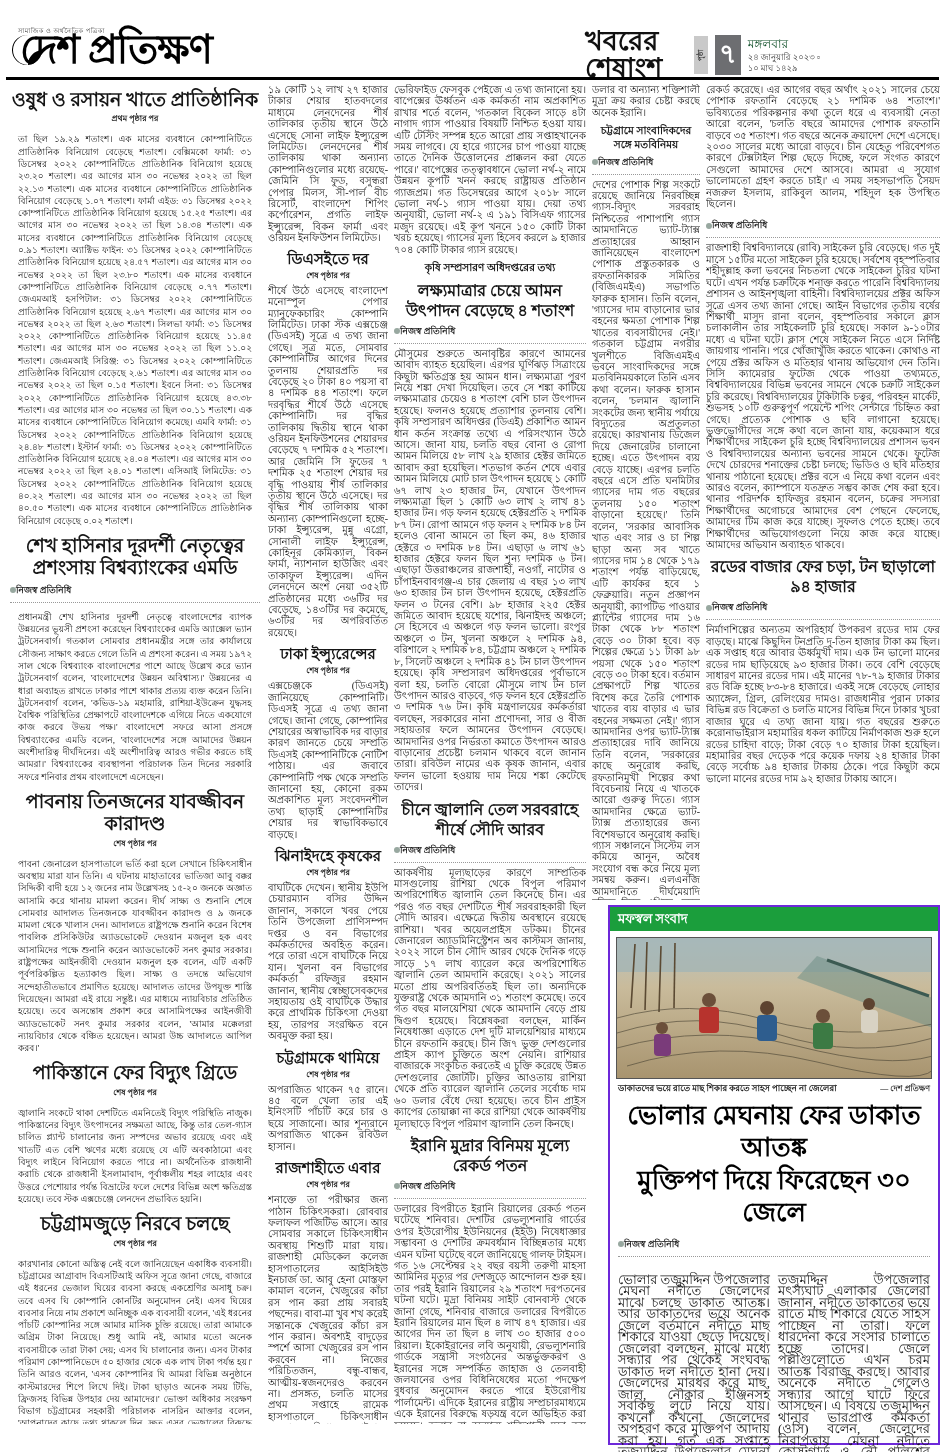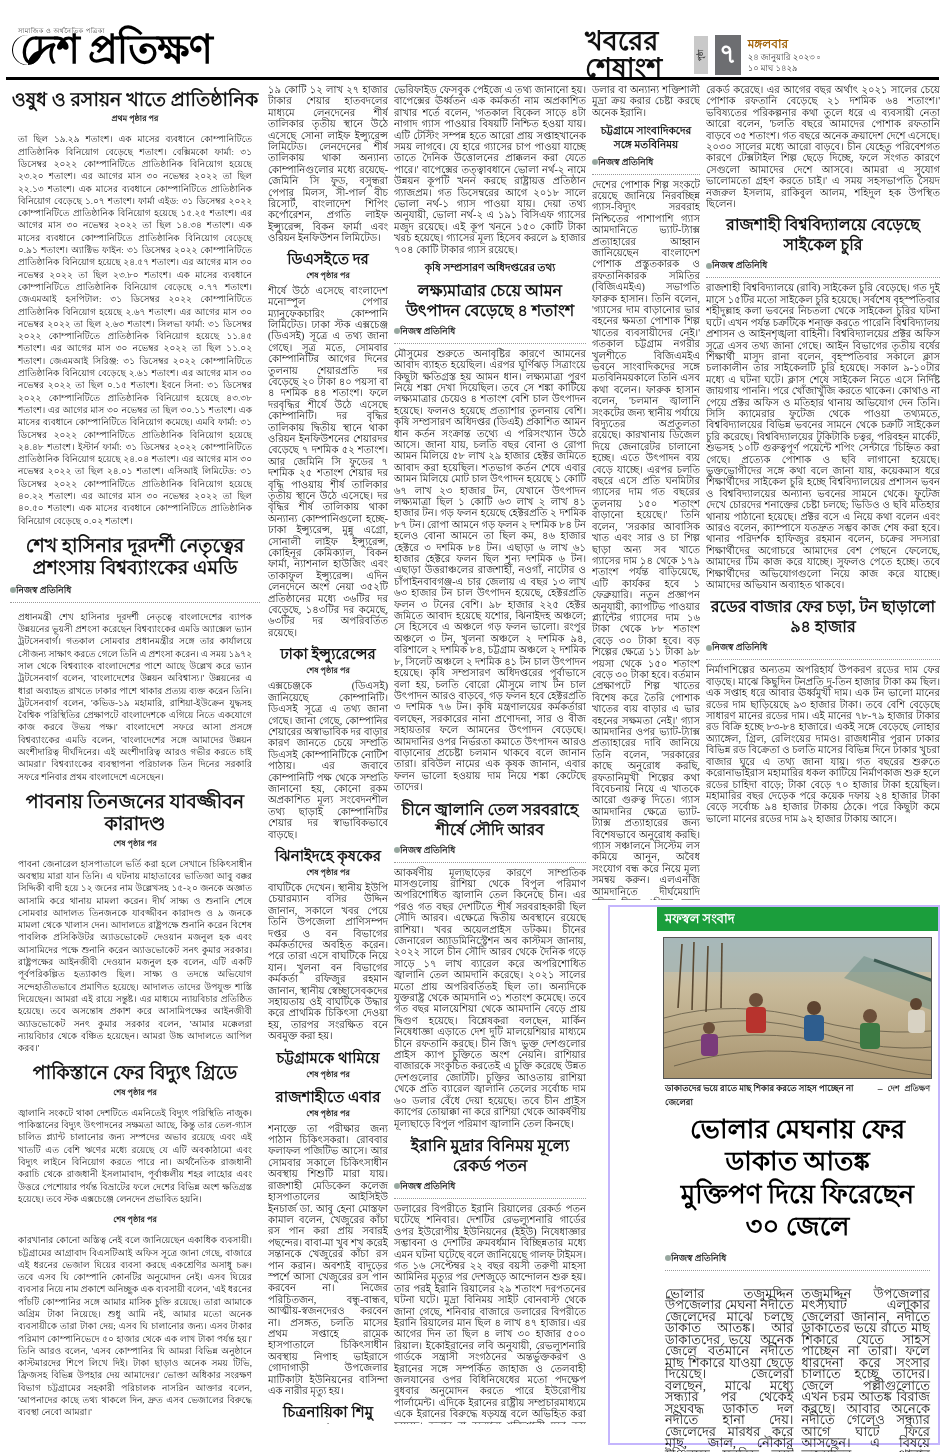--- a/index.html
+++ b/index.html
@@ -15,21 +15,21 @@
   .logo-wrap{position:absolute;left:12px;top:30px;display:flex;align-items:center;}
   .logo-crescent{width:34px;height:40px;margin-right:-26px;}
   .logo-title{font-size:40px;font-weight:900;color:#000;line-height:1;letter-spacing:-1px;}
   .head-right{position:absolute;left:585px;top:28px;display:flex;align-items:center;gap:7px;}
   .section-title{font-size:27px;font-weight:bold;color:#111;line-height:1;}
   .page-word-box{background:#c9c9c9;color:#333;font-size:7px;font-weight:bold;
     writing-mode:vertical-rl;transform:rotate(180deg);padding:3px 1px;height:32px;text-align:center;}
   .page-num-box{width:40px;height:40px;background:#6d6e71;color:#fff;font-size:27px;font-weight:bold;
     display:flex;align-items:center;justify-content:center;}
   .date-block{display:flex;flex-direction:column;justify-content:center;line-height:1.25;}
-  .weekday{font-size:12px;font-weight:bold;color:#a16207;}
+  .weekday{font-size:12px;font-weight:normal;color:#14532d;}
   .dateline{font-size:8.5px;color:#333;}
   
   .region{position:absolute;overflow:hidden;}
   #colA{left:10px;top:84px;width:250px;height:1340px;}
   #colB{left:268px;top:84px;width:120px;height:1340px;}
   #colC{left:394px;top:84px;width:192px;height:1340px;}
   #colD{left:592px;top:84px;width:108px;height:816px;}
   #colE{left:706px;top:84px;width:234px;height:816px;}
   .art{margin:0 0 7px 0;}
   .hlA{font-size:19px;font-weight:bold;text-align:center;line-height:1.18;margin:5px 0 0;}
@@ -38,28 +38,28 @@
   .kick{font-size:10.5px;font-weight:bold;text-align:center;line-height:1.3;margin:4px 0 0;}
   .contd{font-size:8px;font-weight:bold;text-align:center;margin:1px 0 3px;}
   .byl{display:flex;align-items:center;gap:0;font-size:9px;font-weight:bold;color:#222;
     border-bottom:1px dotted #999;padding:3px 0 4px;margin:0 0 4px;}
   .byl .bullet{width:6px;height:6px;border-radius:50%;background:#98a8a0;flex:0 0 auto;}
   .bd{font-size:9px;line-height:12.3px;text-align:justify;margin:8px;}
   .bdB{font-size:10px;line-height:11.4px;text-align:justify;margin:0;}
   .leadin{margin:0 0 6px 0;}
   
   #mof{position:absolute;left:608px;top:905px;width:332px;height:540px;
-    border:2px solid #c4b5fd;background:#fff;box-sizing:border-box;padding-left:47px;}
+    border:2px solid #6d28d9;background:#fff;box-sizing:border-box;}
   .mof-tag{background:#1b9e3c;color:#fff;font-size:13px;font-weight:bold;
     padding:4px 8px;line-height:1.2;}
   .mof-photo{margin:6px 6px 0 6px;border:1px solid #555;height:140px;overflow:hidden;}
   .mof-photo svg{display:block;}
   .mof-capline{display:flex;justify-content:space-between;align-items:baseline;
     margin:3px 8px 0 8px;font-size:8.5px;font-weight:bold;color:#222;}
-  .mof-credit{font-size:8px;font-weight:bold;color:#333;white-space:nowrap;margin-left:6px;font-family:Liberation Mono, monospace;}
+  .mof-credit{font-size:8px;font-weight:bold;color:#333;white-space:nowrap;margin-left:6px;}
   .mof-h{font-size:26px;font-weight:900;text-align:center;line-height:1.25;margin:4px 6px 0;color:#000;}
   .mof-byl{margin:4px 8px 4px 8px;}
   .mof-body{display:flex;gap:8px;margin:0 8px;}
   .mof-body .c{flex:1;font-size:13px;line-height:11.5px;text-align:justify;}
 </style>
 </head>
 <body>
 
 <div class="masthead">
   <div class="tagline">সামাজিক ও অর্থনৈতিক পত্রিকা</div>
@@ -99,20 +99,21 @@
     <h2 class="hlA">পাবনায় তিনজনের যাবজ্জীবন কারাদণ্ড</h2>
     <div class="contd">শেষ পৃষ্ঠার পর</div>
     <p class="bd">পাবনা জেনারেল হাসপাতালে ভর্তি করা হলে সেখানে চিকিৎসাধীন অবস্থায় মারা যান তিনি। এ ঘটনায় মাহাতাবের ভাতিজা আবু বক্কর সিদ্দিকী বাদী হয়ে ১২ জনের নাম উল্লেখসহ ১৫-২০ জনকে অজ্ঞাত আসামি করে থানায় মামলা করেন। দীর্ঘ সাক্ষ্য ও শুনানি শেষে সোমবার আদালত তিনজনকে যাবজ্জীবন কারাদণ্ড ও ৯ জনকে মামলা থেকে খালাস দেন। আদালতে রাষ্ট্রপক্ষে শুনানি করেন বিশেষ পাবলিক প্রসিকিউটর অ্যাডভোকেট দেওয়ান মজনুল হক এবং আসামিদের পক্ষে শুনানি করেন অ্যাডভোকেট সনৎ কুমার সরকার। রাষ্ট্রপক্ষের আইনজীবী দেওয়ান মজনুল হক বলেন, এটি একটি পূর্বপরিকল্পিত হত্যাকাণ্ড ছিল। সাক্ষ্য ও তদন্তে অভিযোগ সন্দেহাতীতভাবে প্রমাণিত হয়েছে। আদালত তাদের উপযুক্ত শাস্তি দিয়েছেন। আমরা এই রায়ে সন্তুষ্ট। এর মাধ্যমে ন্যায়বিচার প্রতিষ্ঠিত হয়েছে। তবে অসন্তোষ প্রকাশ করে আসামিপক্ষের আইনজীবী অ্যাডভোকেট সনৎ কুমার সরকার বলেন, 'আমার মক্কেলরা ন্যায়বিচার থেকে বঞ্চিত হয়েছেন। আমরা উচ্চ আদালতে আপিল করব।'</p>
   </div>
   <div class="art">
     <h2 class="hlA">পাকিস্তানে ফের বিদ্যুৎ গ্রিডে</h2>
     <div class="contd">শেষ পৃষ্ঠার পর</div>
     <p class="bd">জ্বালানি সংকটে থাকা দেশটিতে এমনিতেই বিদ্যুৎ পরিস্থিতি নাজুক। পাকিস্তানের বিদ্যুৎ উৎপাদনের সক্ষমতা আছে, কিন্তু তার তেল-গ্যাস চালিত প্ল্যান্ট চালানোর জন্য সম্পদের অভাব রয়েছে এবং এই খাতটি এত বেশি ঋণের মধ্যে রয়েছে যে এটি অবকাঠামো এবং বিদ্যুৎ লাইনে বিনিয়োগ করতে পারে না। অর্থনৈতিক রাজধানী করাচি থেকে রাজধানী ইসলামাবাদ, পূর্বাঞ্চলীয় শহর লাহোর এবং উত্তরে পেশোয়ার পর্যন্ত বিভ্রাটের ফলে দেশের বিভিন্ন অংশ ক্ষতিগ্রস্ত হয়েছে। তবে স্টক এক্সচেঞ্জে লেনদেন প্রভাবিত হয়নি।</p>
   </div>
   <div class="art">
+    <h2 class="hlA">চট্টগ্রামজুড়ে নিরবে চলছে</h2>
     <div class="contd">শেষ পৃষ্ঠার পর</div>
     <p class="bd">কারখানার কোনো অস্তিত্ব নেই বলে জানিয়েছেন একাধিক ব্যবসায়ী। চট্টগ্রামের আগ্রাবাদ বিএসটিআই অফিস সূত্রে জানা গেছে, বাজারে এই ধরনের ভেজাল ঘিয়ের ব্যবসা করছে একশ্রেণির অসাধু চক্র। তবে এসব ঘি কোম্পানি কোনটির অনুমোদন নেই। এসব ঘিয়ের ব্যবসার নিয়ে নাম প্রকাশে অনিচ্ছুক এক ব্যবসায়ী বলেন, 'এই ধরনের পাঁচটি কোম্পানির সঙ্গে আমার মাসিক চুক্তি রয়েছে। তারা আমাকে অগ্রিম টাকা নিয়েছে। শুধু আমি নই, আমার মতো অনেক ব্যবসায়ীকে তারা টাকা দেয়; এসব ঘি চালানোর জন্য। এসব টাকার পরিমাণ কোম্পানিভেদে ৫০ হাজার থেকে এক লাখ টাকা পর্যন্ত হয়।' তিনি আরও বলেন, 'এসব কোম্পানির ঘি আমরা বিভিন্ন অনুষ্ঠানে কাস্টমারদের শিপে লিখে দিই। টাকা ছাড়াও অনেক সময় টিভি, ফ্রিজসহ বিভিন্ন উপহার দেয় আমাদের।' ভোক্তা অধিকার সংরক্ষণ বিভাগ চট্টগ্রামের সহকারী পরিচালক নাসরিন আক্তার বলেন, 'আপনাদের কাছে তথ্য থাকলে দিন, দ্রুত এসব ভেজালের বিরুদ্ধে ব্যবস্থা নেবো আমরা।'</p>
   </div>
   <div class="art">
     <h2 class="hlA">রাষ্ট্রপতি নির্বাচন নিয়ে স্পিকার-সিইসি</h2>
     <div class="contd">শেষ পৃষ্ঠার পর</div>
     <p class="bd">পদটি শূন্য হলে মেয়াদ শেষ হওয়ার পূর্ববর্তী নব্বই দিন থেকে ষাট দিনের মধ্যে নির্বাচন সম্পন্ন করার বিধান রয়েছে। সংবিধানের এ সকল বিধানের আলোকে পরবর্তী রাষ্ট্রপতি নির্বাচনের সময় গণনা শুরু হবে আগামী ২৪ জানুয়ারি। আর ভোট গ্রহণ করতে হবে ২৩ ফেব্রুয়ারির মধ্যে। ২০১৮ সালে সর্বশেষ এ নির্বাচনের তফসিল ঘোষণা করা হয়েছিল ওই বছর ২৫ জানুয়ারি। মনোনয়নপত্র দাখিলের শেষ সময় ছিল ৫ ফেব্রুয়ারি, মনোনয়নপত্র বাছাই ছিল ৭ ফেব্রুয়ারি। আর প্রার্থিতা প্রত্যাহারের সময় ছিল ১০ ফেব্রুয়ারি এবং ভোট গ্রহণের সময় রাখা হয়েছিল ১৮ ফেব্রুয়ারি। সে সময় ২২ দিনের মধ্যে পুরো কার্যক্রম সম্পন্ন করার সিদ্ধান্ত নিয়েছিল নির্বাচন কমিশন। তবে সে সময় বর্তমান রাষ্ট্রপতি একক প্রার্থী থাকায় বিনা প্রতিদ্বন্দ্বিতায় নির্বাচিত হয়েছিলেন।</p>
   </div>
 
 </div>
@@ -130,20 +131,21 @@
     <p class="bdB">এক্সচেঞ্জকে (ডিএসই) জানিয়েছে কোম্পানিটি। ডিএসই সূত্রে এ তথ্য জানা গেছে। জানা গেছে, কোম্পানির শেয়ারের অস্বাভাবিক দর বাড়ার কারণ জানতে চেয়ে সম্প্রতি ডিএসই কোম্পানিটিকে নোটিশ পাঠায়। এর জবাবে কোম্পানিটি পক্ষ থেকে সম্প্রতি জানানো হয়, কোনো রকম অপ্রকাশিত মূল্য সংবেদনশীল তথ্য ছাড়াই কোম্পানিটির শেয়ার দর স্বাভাবিকভাবে বাড়ছে।</p>
   </div>
   <div class="art">
     <h2 class="hlB">ঝিনাইদহে কৃষকের</h2>
     <div class="contd">শেষ পৃষ্ঠার পর</div>
     <p class="bdB">বাঘটিকে দেখেন। স্থানীয় ইউপি চেয়ারম্যান বসির উদ্দিন জানান, সকালে খবর পেয়ে তিনি উপজেলা প্রাণিসম্পদ দপ্তর ও বন বিভাগের কর্মকর্তাদের অবহিত করেন। পরে তারা এসে বাঘটিকে নিয়ে যান। খুলনা বন বিভাগের কর্মকর্তা রফিজুর রহমান জানান, স্থানীয় স্বেচ্ছাসেবকদের সহায়তায় ওই বাঘটিকে উদ্ধার করে প্রাথমিক চিকিৎসা দেওয়া হয়, তারপর সংরক্ষিত বনে অবমুক্ত করা হয়।</p>
   </div>
   <div class="art">
     <h2 class="hlB">চট্টগ্রামকে থামিয়ে</h2>
     <div class="contd">শেষ পৃষ্ঠার পর</div>
+    <p class="bdB">অপরাজিত থাকেন ৭৫ রানে। ৪৫ বলে খেলা তার এই ইনিংসটি পাঁচটি করে চার ও ছয়ে সাজানো। আর শূন্যরানে অপরাজিত থাকেন রবিউল হাসান।</p>
   </div>
   <div class="art">
     <h2 class="hlB">রাজশাহীতে এবার</h2>
     <div class="contd">শেষ পৃষ্ঠার পর</div>
     <p class="bdB">শনাক্তে তা পরীক্ষার জন্য পাঠান চিকিৎসকরা। রোববার ফলাফল পজিটিভ আসে। আর সোমবার সকালে চিকিৎসাধীন অবস্থায় শিশুটি মারা যায়। রাজশাহী মেডিকেল কলেজ হাসপাতালের আইসিইউ ইনচার্জ ডা. আবু হেনা মোস্তফা কামাল বলেন, খেজুরের কাঁচা রস পান করা প্রায় সবারই পছন্দের। বাবা-মা খুব শখ করেই সন্তানকে খেজুরের কাঁচা রস পান করান। অবশ্যই বাদুড়ের স্পর্শে আসা খেজুরের রস পান করবেন না। নিজের পরিচিতজন, বন্ধু-বান্ধব, আত্মীয়-স্বজনদেরও করবেন না। প্রসঙ্গত, চলতি মাসের প্রথম সপ্তাহে রামেক হাসপাতালে চিকিৎসাধীন অবস্থায় নিপাহ ভাইরাসে গোদাগাড়ী উপজেলার মাটিকাটা ইউনিয়নের বাসিন্দা এক নারীর মৃত্যু হয়।</p>
   </div>
   <div class="art">
     <h2 class="hlB">চিত্রনায়িকা শিমু</h2>
     <div class="contd">শেষ পৃষ্ঠার পর</div>
     <p class="bdB">দেখতে থাকে। নোবেল শিমুর মোবাইল ফোন দেখতে চাইলে সে মোবাইল ফোন দেখাতে অস্বীকৃতি জানায়। এ নিয়ে তাদের মধ্যে কথাকাটাকাটি এবং একপর্যায়ে হাতাহাতি হয়। এ সময় শিমু ক্ষেপে গিয়ে কথা বলেন এবং নোবেল ক্ষিপ্ত হয়ে তাকে মারধর করে। পরে ঘটনাটি নিয়ে মামলা হলে তদন্ত শেষে আদালতে অভিযোগপত্র দাখিল করা হয়। মামলাটি বর্তমানে বিচারাধীন রয়েছে এবং সাক্ষ্যগ্রহণ চলছে বলে জানিয়েছেন সংশ্লিষ্ট আদালতের আইনজীবীরা।</p>
@@ -188,21 +190,20 @@
         <span class="bullet"></span>
         <span>নিজস্ব প্রতিনিধি</span>
       </div>
     <p class="bdB">দেশের পোশাক শিল্প সংকটে রয়েছে জানিয়ে নিরবচ্ছিন্ন গ্যাস-বিদ্যুৎ সরবরাহ নিশ্চিতের পাশাপাশি গ্যাস আমদানিতে ভ্যাট-ট্যাক্স প্রত্যাহারের আহ্বান জানিয়েছেন বাংলাদেশ পোশাক প্রস্তুতকারক ও রফতানিকারক সমিতির (বিজিএমইএ) সভাপতি ফারুক হাসান। তিনি বলেন, 'গ্যাসের দাম বাড়ানোর ভার বহনের ক্ষমতা পোশাক শিল্প খাতের ব্যবসায়ীদের নেই।' গতকাল চট্টগ্রাম নগরীর খুলশীতে বিজিএমইএ ভবনে সাংবাদিকদের সঙ্গে মতবিনিময়কালে তিনি এসব কথা বলেন। ফারুক হাসান বলেন, 'চলমান জ্বালানি সংকটের জন্য স্থানীয় পর্যায়ে বিদ্যুতের অপ্রতুলতা রয়েছে। কারখানায় ডিজেল দিয়ে জেনারেটর চালানো হচ্ছে। এতে উৎপাদন ব্যয় বেড়ে যাচ্ছে। এরপর চলতি বছরে এসে প্রতি ঘনমিটার গ্যাসের দাম গত বছরের তুলনায় ১৫০ শতাংশ বাড়ানো হয়েছে।' তিনি বলেন, 'সরকার আবাসিক খাত এবং সার ও চা শিল্প ছাড়া অন্য সব খাতে গ্যাসের দাম ১৪ থেকে ১৭৯ শতাংশ পর্যন্ত বাড়িয়েছে, এটি কার্যকর হবে ১ ফেব্রুয়ারি। নতুন প্রজ্ঞাপন অনুযায়ী, ক্যাপটিভ পাওয়ার প্ল্যান্টের গ্যাসের দাম ১৬ টাকা থেকে ৮৮ শতাংশ বেড়ে ৩০ টাকা হবে। বড় শিল্পের ক্ষেত্রে ১১ টাকা ৯৮ পয়সা থেকে ১৫০ শতাংশ বেড়ে ৩০ টাকা হবে। বর্তমান প্রেক্ষাপটে শিল্প খাতের বিশেষ করে তৈরি পোশাক খাতের ব্যয় বাড়ার এ ভার বহনের সক্ষমতা নেই।' গ্যাস আমদানির ওপর ভ্যাট-ট্যাক্স প্রত্যাহারের দাবি জানিয়ে তিনি বলেন, 'সরকারের কাছে অনুরোধ করছি, রফতানিমুখী শিল্পের কথা বিবেচনায় নিয়ে এ খাতকে আরো গুরুত্ব দিতে। গ্যাস আমদানির ক্ষেত্রে ভ্যাট-ট্যাক্স প্রত্যাহারের জন্য বিশেষভাবে অনুরোধ করছি। গ্যাস সঞ্চালনে সিস্টেম লস কমিয়ে আনুন, অবৈধ সংযোগ বন্ধ করে নিয়ে মূল্য সমন্বয় করুন। এলএনজি আমদানিতে দীর্ঘমেয়াদি চুক্তির দিকে এগিয়ে যেতে হবে।' ২০৩০ সালের মধ্যে বাংলাদেশের পোশাক শিল্প ৪৫ থেকে ৭০ বিলিয়ন মার্কিন ডলার রফতানির লক্ষ্যে কাজ করছে বলেও জানান তিনি।</p>
   </div>
 </div>
 
 <div id="colE" class="region">
   <p class="bdB leadin">রেকর্ড করেছে। এর আগের বছর অর্থাৎ ২০২১ সালের চেয়ে পোশাক রফতানি বেড়েছে ২১ দশমিক ৬৪ শতাংশ।' ভবিষ্যতের পরিকল্পনার কথা তুলে ধরে এ ব্যবসায়ী নেতা আরো বলেন, 'চলতি বছরে আমাদের পোশাক রফতানি বাড়বে ৩৫ শতাংশ। গত বছরে অনেক ক্রয়াদেশ দেশে এসেছে। ২০৩০ সালের মধ্যে আরো বাড়বে। চীন যেহেতু পরিবেশগত কারণে টেক্সটাইল শিল্প ছেড়ে দিচ্ছে, ফলে সংগত কারণে সেগুলো আমাদের দেশে আসবে। আমরা এ সুযোগ ভালোমতো গ্রহণ করতে চাই।' এ সময় সহসভাপতি সৈয়দ নজরুল ইসলাম, রাকিবুল আলম, শহিদুল হক উপস্থিত ছিলেন।</p>
   <div class="art">
-    <h2 class="hlC">রাজশাহী বিশ্ববিদ্যালয়ে বেড়েছে সাইকেল চুরি</h2>
     <div class="byl">
         <span class="bullet"></span>
         <span>নিজস্ব প্রতিনিধি</span>
       </div>
     <p class="bdB">রাজশাহী বিশ্ববিদ্যালয়ে (রাবি) সাইকেল চুরি বেড়েছে। গত দুই মাসে ১৫টির মতো সাইকেল চুরি হয়েছে। সর্বশেষ বৃহস্পতিবার শহীদুল্লাহ কলা ভবনের নিচতলা থেকে সাইকেল চুরির ঘটনা ঘটে। এখন পর্যন্ত চক্রটিকে শনাক্ত করতে পারেনি বিশ্ববিদ্যালয় প্রশাসন ও আইনশৃঙ্খলা বাহিনী। বিশ্ববিদ্যালয়ের প্রক্টর অফিস সূত্রে এসব তথ্য জানা গেছে। আইন বিভাগের তৃতীয় বর্ষের শিক্ষার্থী মাসুদ রানা বলেন, বৃহস্পতিবার সকালে ক্লাস চলাকালীন তার সাইকেলটি চুরি হয়েছে। সকাল ৯-১০টার মধ্যে এ ঘটনা ঘটে। ক্লাস শেষে সাইকেল নিতে এসে নির্দিষ্ট জায়গায় পাননি। পরে খোঁজাখুঁজি করতে থাকেন। কোথাও না পেয়ে প্রক্টর অফিস ও মতিহার থানায় অভিযোগ দেন তিনি। সিসি ক্যামেরার ফুটেজ থেকে পাওয়া তথ্যমতে, বিশ্ববিদ্যালয়ের বিভিন্ন ভবনের সামনে থেকে চক্রটি সাইকেল চুরি করেছে। বিশ্ববিদ্যালয়ের টুকিটাকি চত্বর, পরিবহন মার্কেট, শুভসহ ১০টি গুরুত্বপূর্ণ পয়েন্টে শপিং সেন্টারে 'চিহ্নিত করা গেছে। প্রত্যেক পোশাক ও ছবি লাগানো হয়েছে। ভুক্তভোগীদের সঙ্গে কথা বলে জানা যায়, কয়েকমাস ধরে শিক্ষার্থীদের সাইকেল চুরি হচ্ছে বিশ্ববিদ্যালয়ের প্রশাসন ভবন ও বিশ্ববিদ্যালয়ের অন্যান্য ভবনের সামনে থেকে। ফুটেজ দেখে চোরদের শনাক্তের চেষ্টা চলছে; ভিডিও ও ছবি মতিহার থানায় পাঠানো হয়েছে। প্রক্টর বসে এ নিয়ে কথা বলেন এবং আরও বলেন, ক্যাম্পাসে যতদ্রুত সম্ভব কাজ শেষ করা হবে। থানার পরিদর্শক হাফিজুর রহমান বলেন, চক্রের সদস্যরা শিক্ষার্থীদের অগোচরে আমাদের বেশ পেছনে ফেলেছে, আমাদের টিম কাজ করে যাচ্ছে। সুফলও পেতে হচ্ছে। তবে শিক্ষার্থীদের অভিযোগগুলো নিয়ে কাজ করে যাচ্ছে। আমাদের অভিযান অব্যাহত থাকবে।</p>
   </div>
   <div class="art">
     <h2 class="hlC">রডের বাজার ফের চড়া, টন ছাড়ালো ৯৪ হাজার</h2>
     <div class="byl">
         <span class="bullet"></span>

